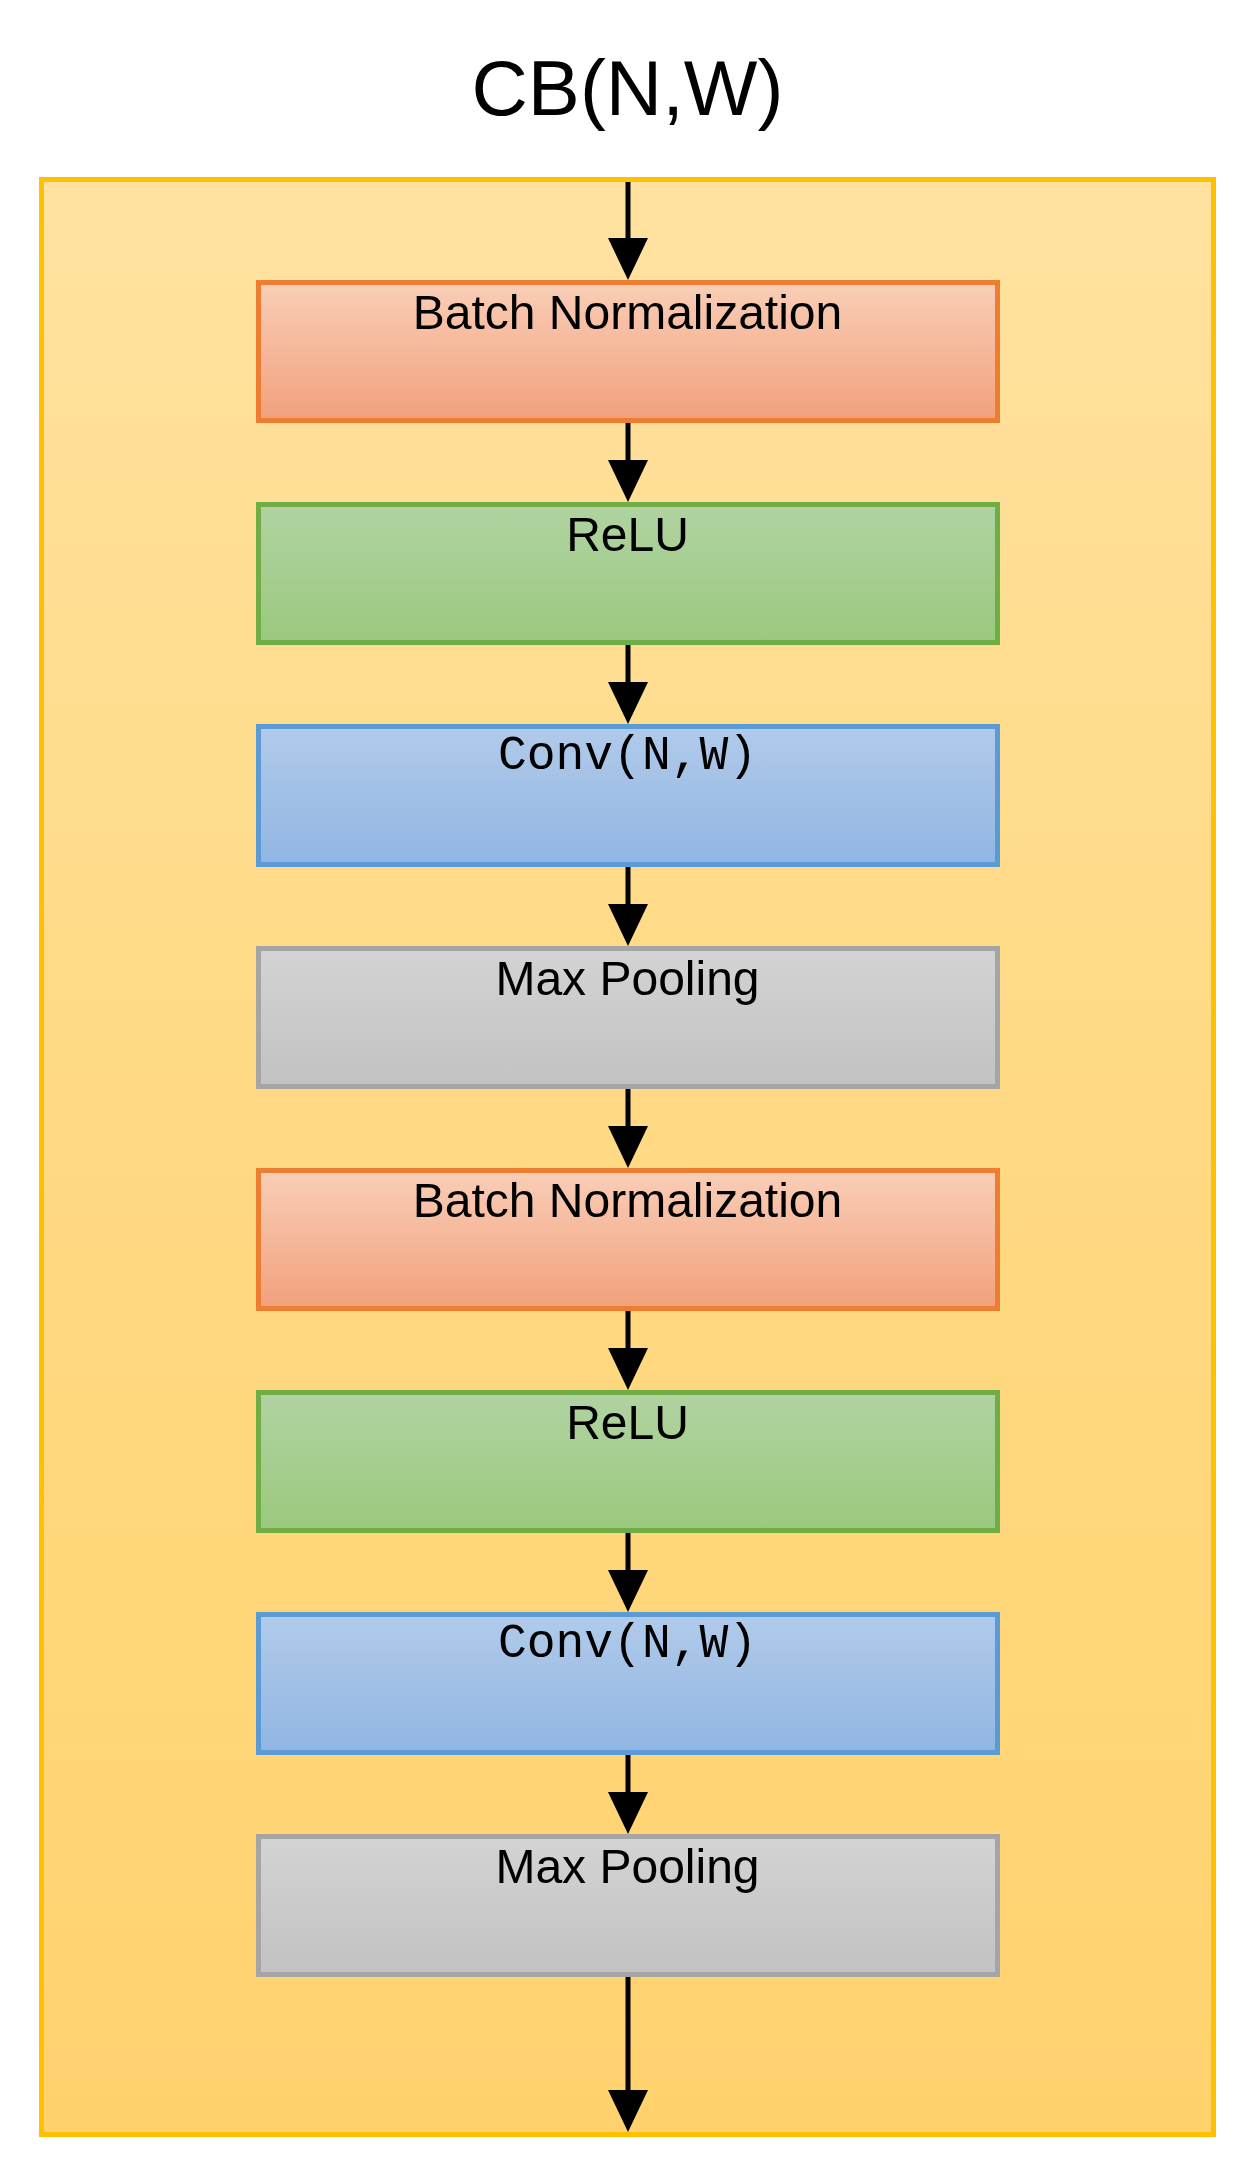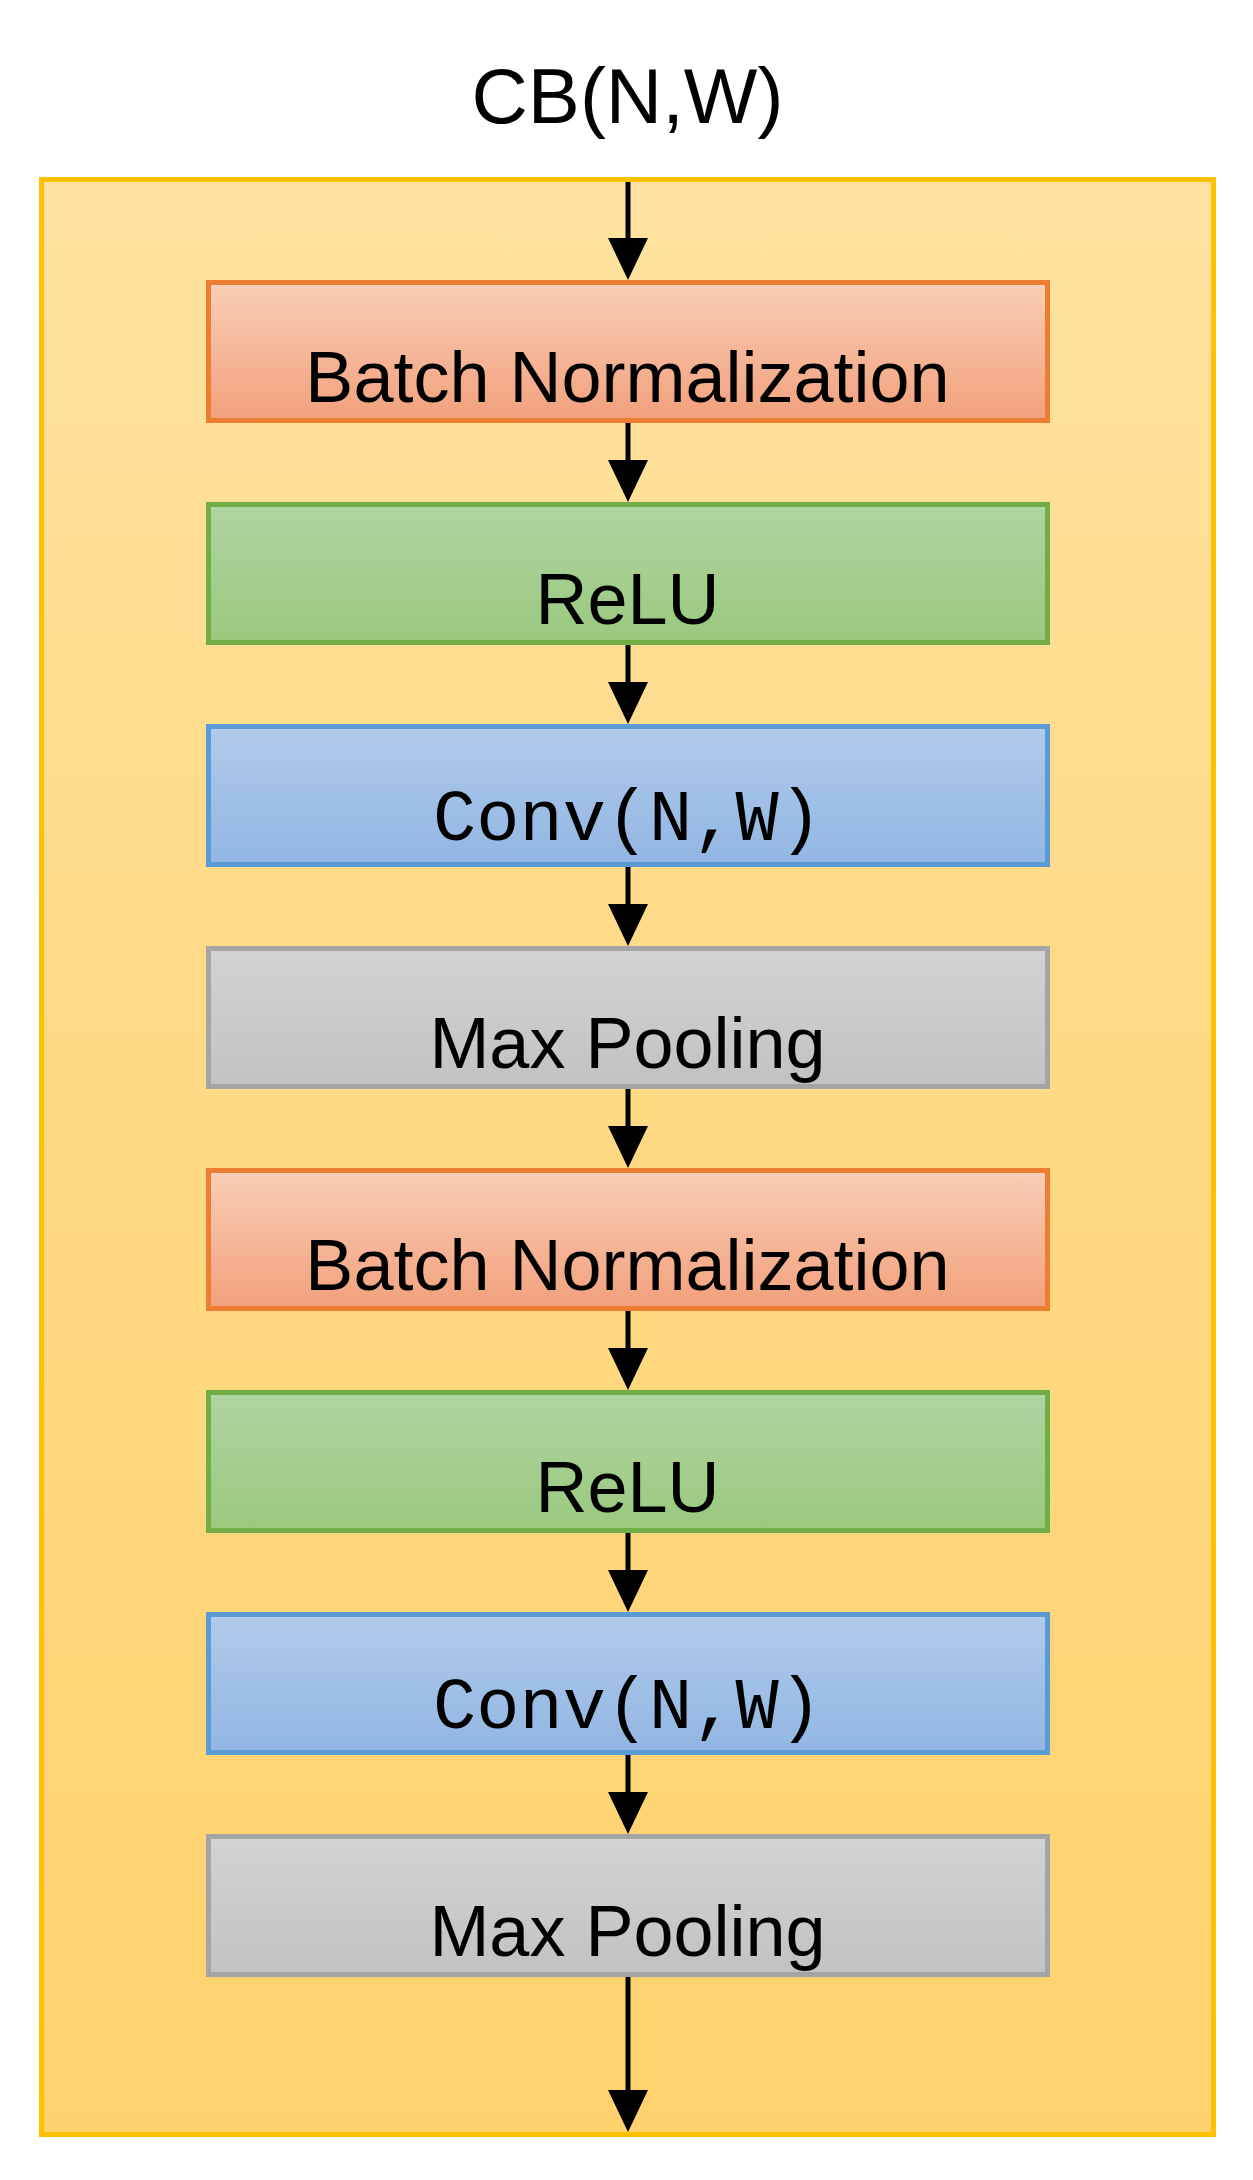--- a/index.html
+++ b/index.html
@@ -10,21 +10,21 @@
   }
   .page {
     position: relative;
     width: 1253px;
     height: 2180px;
     background: #FFFFFF;
     overflow: hidden;
   }
   .diagram-title {
     position: absolute;
-    top: 16px;
+    top: 8px;
     left: 39px;
     width: 1177px;
     height: 160px;
     display: flex;
     align-items: center;
     justify-content: center;
     font-size: 78px;
     color: #000000;
     letter-spacing: 0px;
   }
@@ -35,28 +35,28 @@
     width: 1177px;
     height: 1960px;
     box-sizing: border-box;
     border: 5px solid #FFC000;
     background: linear-gradient(180deg, #FFE2A0 0%, #FFDA85 45%, #FFD26E 100%);
     display: flex;
     flex-direction: column;
     align-items: center;
   }
   .node {
-    width: 844px;
+    width: 744px;
     height: 143px;
     box-sizing: border-box;
     flex: 0 0 143px;
     display: flex;
-    align-items: flex-end;
+    align-items: flex-start;
     justify-content: center;
-    font-size: 72px;
+    font-size: 48px;
     color: #000000;
     white-space: nowrap;
   }
   .node-batch-norm {
     border: 5px solid #ED7D31;
     background: linear-gradient(180deg, #F9CDB6 0%, #F2A17D 100%);
   }
   .node-relu {
     border: 5px solid #70AD47;
     background: linear-gradient(180deg, #B0D3A1 0%, #9AC97E 100%);

